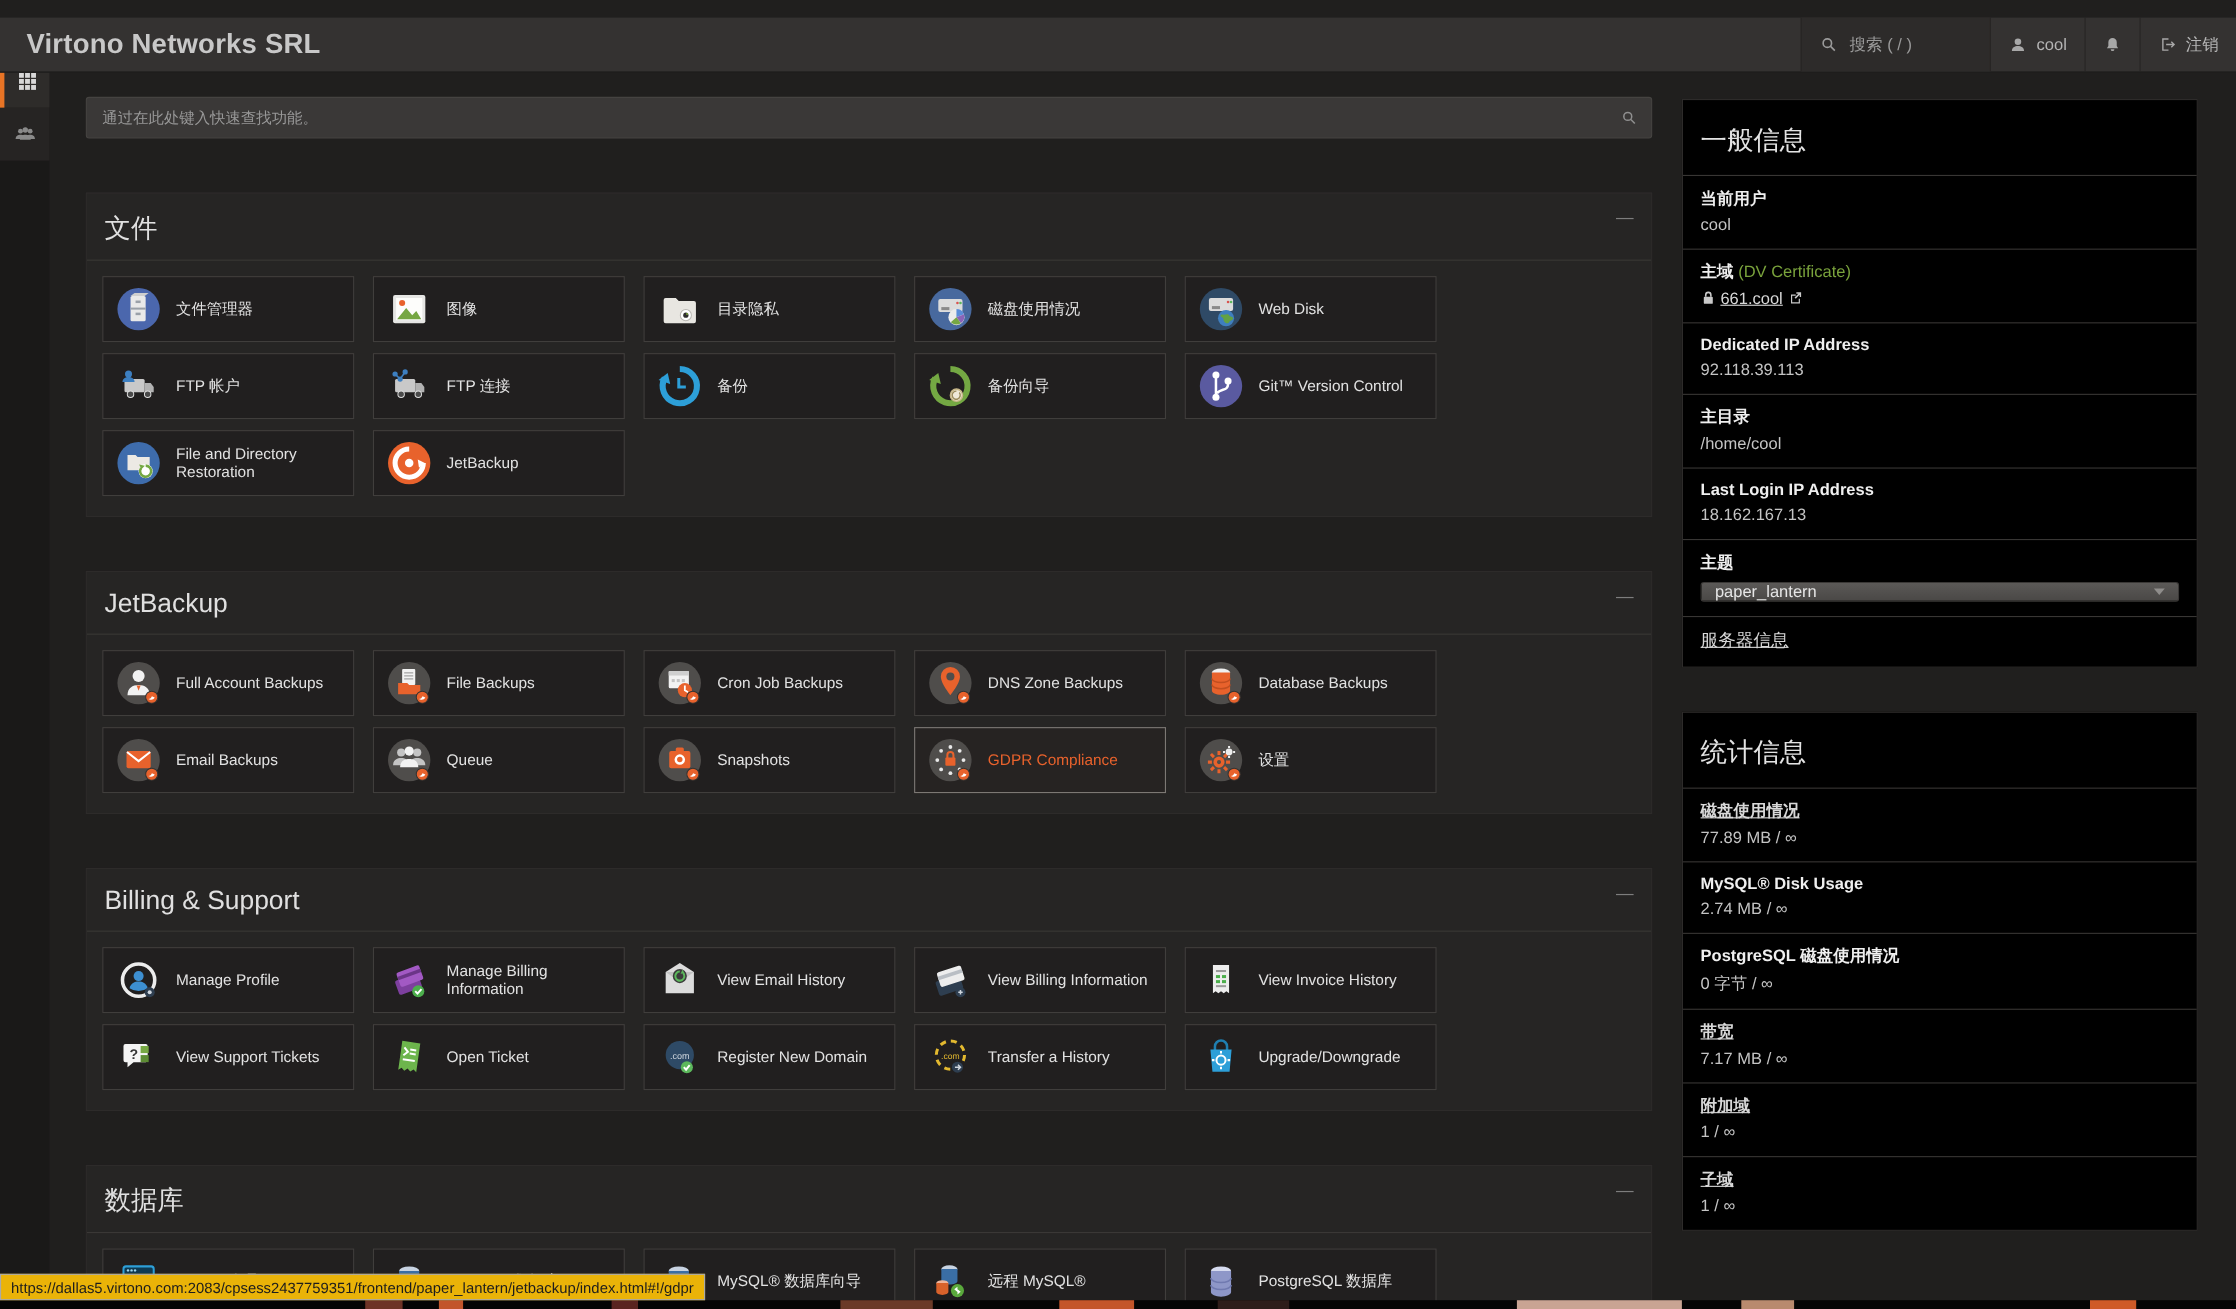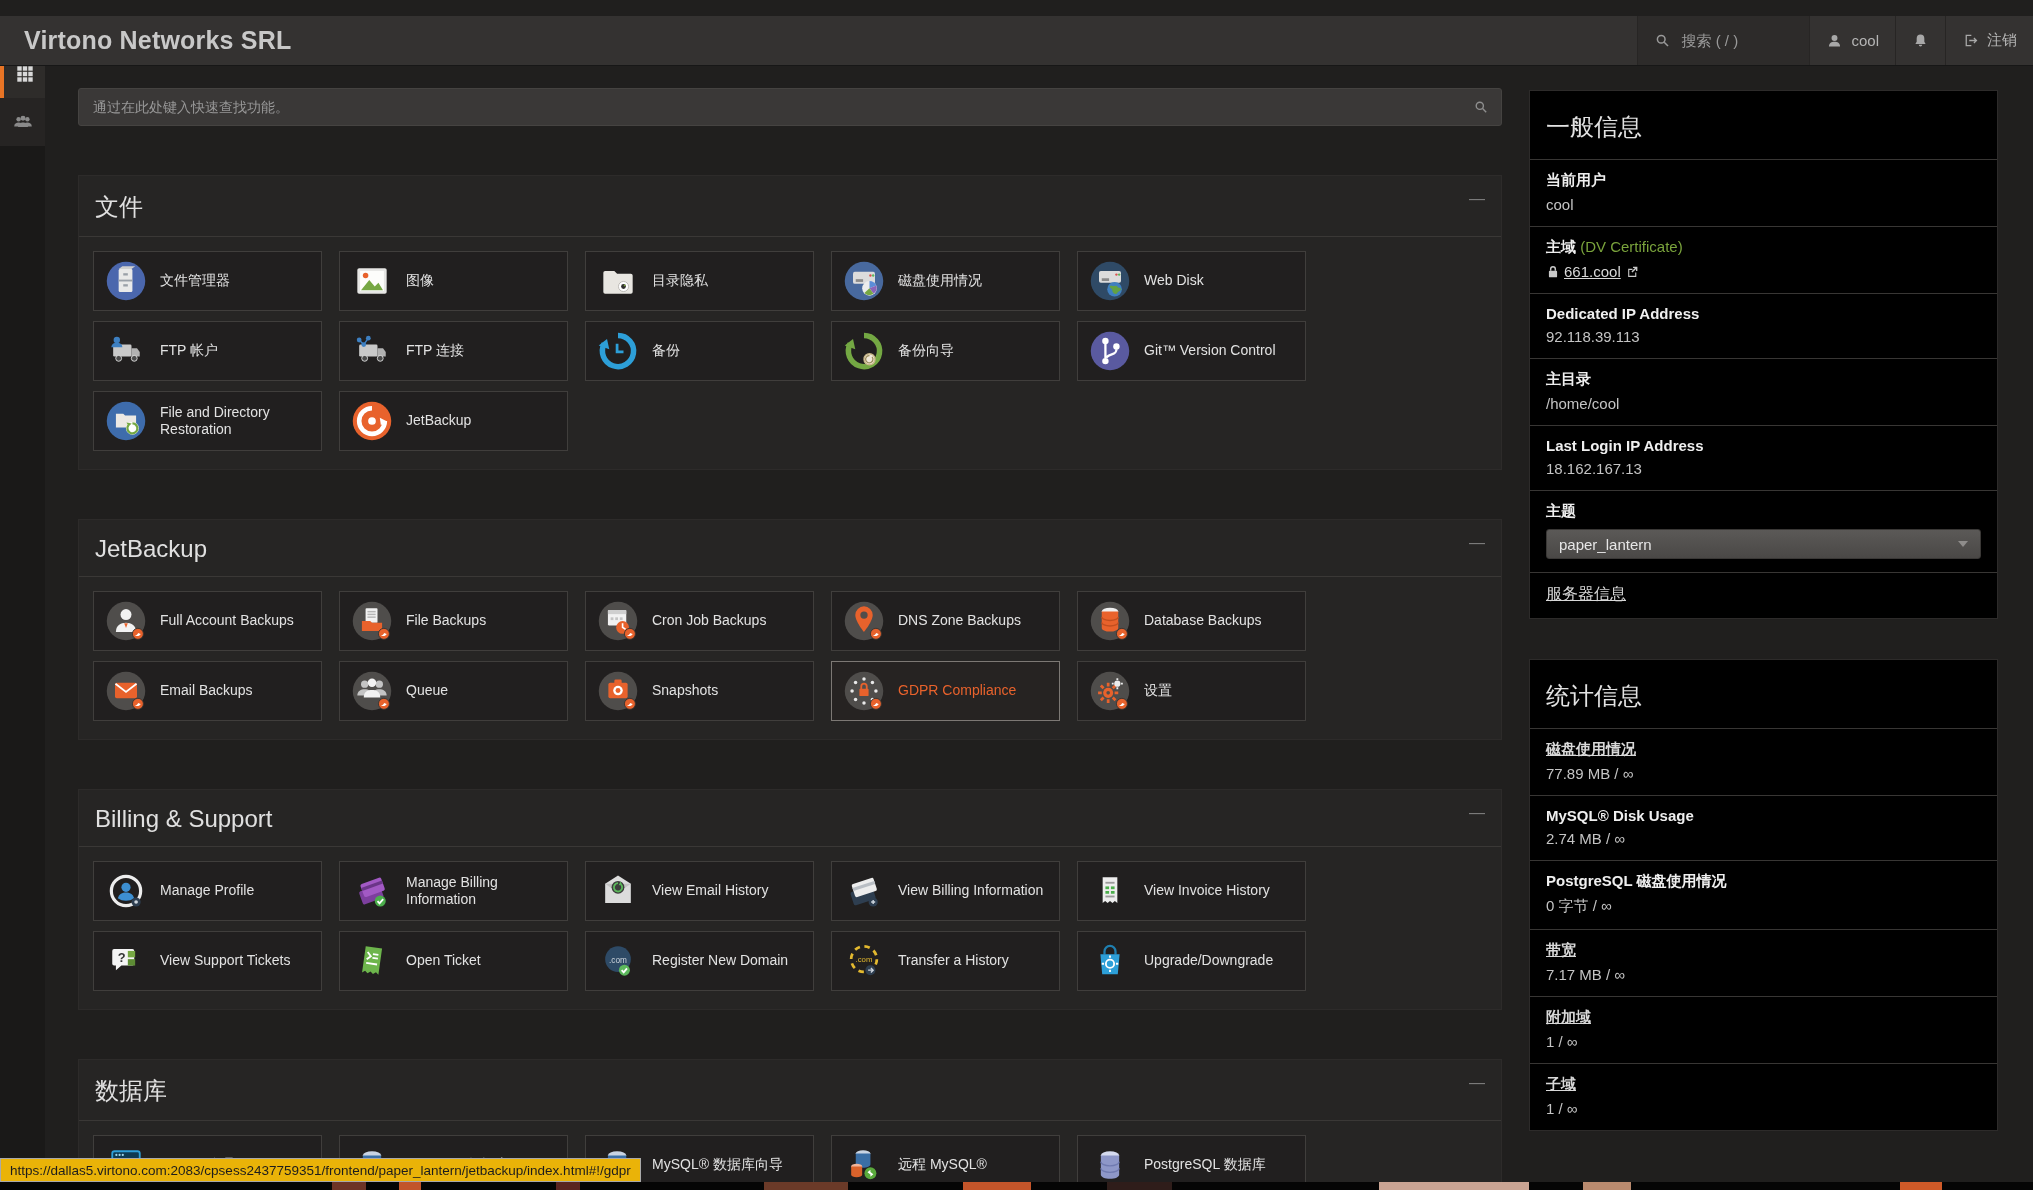--- a/index.html
+++ b/index.html
@@ -51,21 +51,21 @@
   .sidebar{position:absolute;left:1529px;top:50px;width:469px;}
   .spanel{background:#000000;border:1px solid #2d2b2a;margin-top:40px;}
   .spanel:first-child{margin-top:40px;}
   .spanel .stitle{padding:20px 16px 16px 16px;font-size:24px;font-weight:400;color:#e3e3e3;}
   .srow{border-top:1px solid #383634;padding:11px 16px 13px 16px;}
   .srow .k{font-size:15px;font-weight:bold;color:#efefef;}
   .srow .v{font-size:15px;color:#c4c4c4;margin-top:6px;}
   .green{color:#7aa33c;font-weight:normal;}
   .lnk{color:#d8d8d8;text-decoration:underline;cursor:pointer;}
   .plain{font-weight:normal;color:#d5d5d5;}
-  .sel{margin-top:8px;height:30px;border-radius:3px;background:linear-gradient(#5b5957,#4a4846);
+  .sel{margin-top:8px;height:18px;border-radius:3px;background:linear-gradient(#5b5957,#4a4846);
        display:flex;align-items:center;padding:0 12px;color:#e6e6e6;font-size:15px;cursor:pointer;
        border:1px solid #3a3836;}
   .sel .caret{margin-left:auto;width:0;height:0;border-left:5px solid transparent;border-right:5px solid transparent;
               border-top:6px solid #8f8d8b;}
   .ico-inline{width:14px;height:14px;vertical-align:-2px;margin-right:4px;}
   .ico-ext{width:13px;height:13px;vertical-align:-1px;margin-left:5px;}
 
   
   .statusbar{position:absolute;left:0;bottom:8px;height:24px;background:#eab308;border:1px solid #a9a9a9;
              color:#1d1d1d;font-size:13.5px;display:flex;align-items:center;padding:0 9px;z-index:40;white-space:nowrap;}

